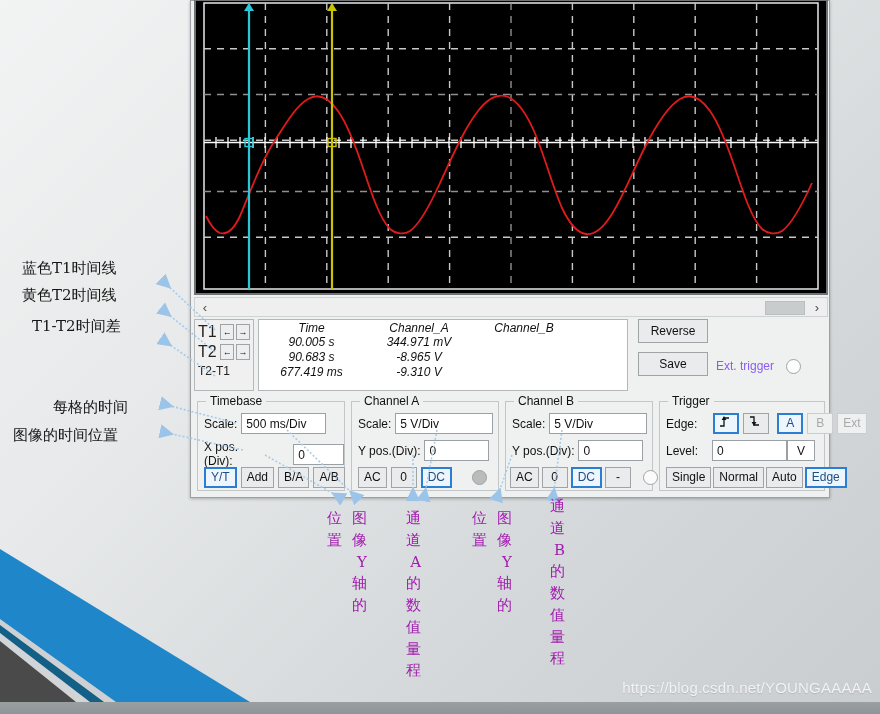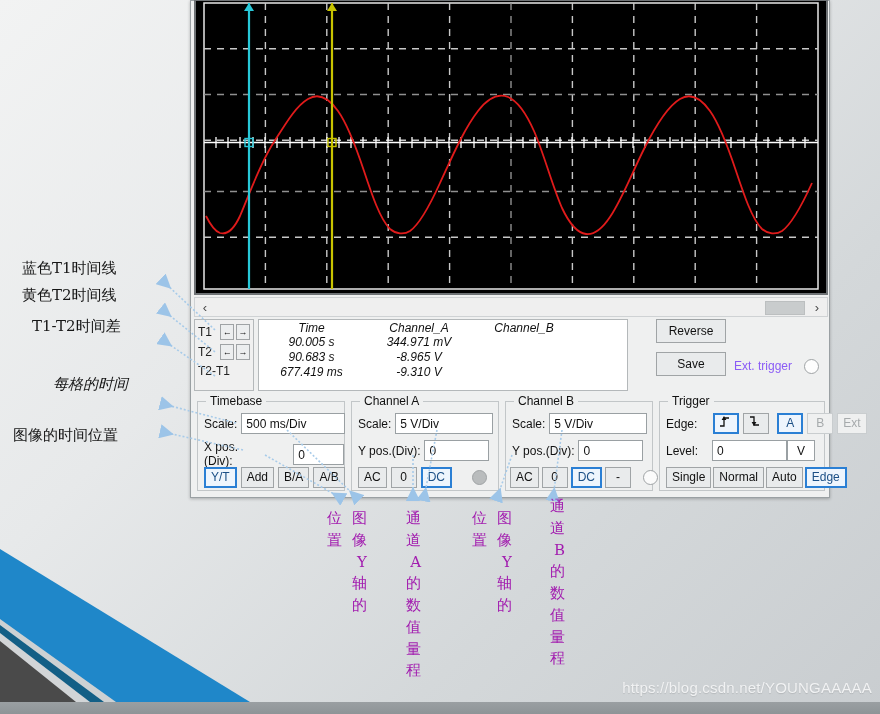--- a/index.html
+++ b/index.html
@@ -37,35 +37,35 @@
   #sb-thumb{position:absolute;right:22px;top:3px;width:40px;height:14px;
     background:#c9cccd;border:1px solid #bcbfc0;box-sizing:border-box;}
   #sb-right{width:20px;text-align:center;font-size:13px;color:#4a4a4a;cursor:pointer;}
 
   
   #meas{position:absolute;left:3px;top:318px;width:634px;height:74px;}
   #cursor-box{position:absolute;left:0;top:0;width:60px;height:72px;
     background:#f0f0f0;border:1px solid #b4b8ba;box-sizing:border-box;
     padding:2px 3px;}
   .cursor-row{display:flex;align-items:center;height:20px;gap:2px;}
-  .cursor-lbl{font-size:12px;color:#222;width:22px;}
+  .cursor-lbl{font-size:16px;color:#222;width:22px;}
   .arrow-btn{width:15px;height:16px;border:1px solid #9fa3a5;background:#eceeef;
     font-size:9px;line-height:14px;text-align:center;color:#111;box-sizing:border-box;cursor:pointer;}
   .cursor-diff{font-size:12px;color:#222;padding-top:2px;}
 
   #readout{position:absolute;left:64px;top:0;width:370px;height:72px;
     background:#fff;border:1px solid #b4b8ba;box-sizing:border-box;font-style:italic;}
   #readout table{border-collapse:collapse;width:100%;font-size:12px;color:#111;}
   #readout th{font-weight:normal;text-align:center;padding:1px 0 0 0;}
   #readout td{text-align:center;padding:0;line-height:15px;}
   .col-time{width:105px;}
   .col-a{width:110px;}
   .col-b{width:100px;}
 
-  #side-btns{position:absolute;left:462px;top:0;width:186px;height:72px;}
+  #side-btns{position:absolute;left:444px;top:0;width:186px;height:72px;}
   .side-btn{position:absolute;width:70px;height:24px;background:#e9ebec;
     border:1px solid #a0a4a6;box-sizing:border-box;font-size:12px;color:#111;
     text-align:center;line-height:22px;cursor:pointer;}
   #btn-reverse{left:0;top:0;}
   #btn-save{left:0;top:33px;}
   #ext-trig-lbl{position:absolute;left:78px;top:40px;font-size:12px;color:#8b5cf6;}
   #ext-trig-led{position:absolute;left:148px;top:40px;width:15px;height:15px;
     border-radius:50%;background:#fdfdfd;border:1px solid #9fa3a5;box-sizing:border-box;}
 
   
@@ -284,21 +284,21 @@
       <div class="side-btn" id="btn-save">Save</div>
       <span id="ext-trig-lbl">Ext. trigger</span>
       <span id="ext-trig-led"></span>
     </div>
   </div>
 
   <div class="group" id="g-timebase">
     <span class="group-title">Timebase</span>
     <div class="row" style="left:6px;top:11px;">
       <span class="lbl">Scale:</span>
-      <span class="field" style="width:104px;margin-left:4px;">500 ms/Div</span>
+      <span class="field" style="width:85px;margin-left:4px;">500 ms/Div</span>
     </div>
     <div class="row" style="left:6px;top:38px;gap:39px;">
       <span class="lbl">X pos.(Div):</span>
       <span class="field" style="width:65px;margin-left:4px;">0</span>
     </div>
     <div class="row" style="left:6px;top:65px;gap:4px;">
       <span class="tbtn sel">Y/T</span>
       <span class="tbtn">Add</span>
       <span class="tbtn">B/A</span>
       <span class="tbtn">A/B</span>
@@ -396,21 +396,21 @@
     <line x1="413" y1="455" x2="413" y2="498" marker-end="url(#ahd)"></line>
     <line x1="437" y1="430" x2="424" y2="498" marker-end="url(#ahd)"></line>
     <line x1="512" y1="455" x2="497" y2="498" marker-end="url(#ahd)"></line>
     <line x1="562" y1="430" x2="553" y2="498" marker-end="url(#ahd)"></line>
   </g>
 </svg>
 
 <div class="ann" style="left:22px;top:259px;">蓝色T1时间线</div>
 <div class="ann" style="left:22px;top:286px;">黄色T2时间线</div>
 <div class="ann" style="left:32px;top:317px;">T1-T2时间差</div>
-<div class="ann" style="left:53px;top:375px;font-style:italic;">每格的时间</div>
+<div class="ann" style="left:53px;top:398px;">每格的时间</div>
 <div class="ann" style="left:13px;top:426px;">图像的时间位置</div>
 
 <div class="ann-v" style="left:327px;top:508px;">位置</div>
 <div class="ann-v" style="left:352px;top:508px;">图像Y轴的</div>
 <div class="ann-v" style="left:406px;top:508px;">通道A的数值量程</div>
 <div class="ann-v" style="left:472px;top:508px;">位置</div>
 <div class="ann-v" style="left:497px;top:508px;">图像Y轴的</div>
 <div class="ann-v" style="left:550px;top:496px;">通道B的数值量程</div>
 
 <div id="watermark">https://blog.csdn.net/YOUNGAAAAA</div>

